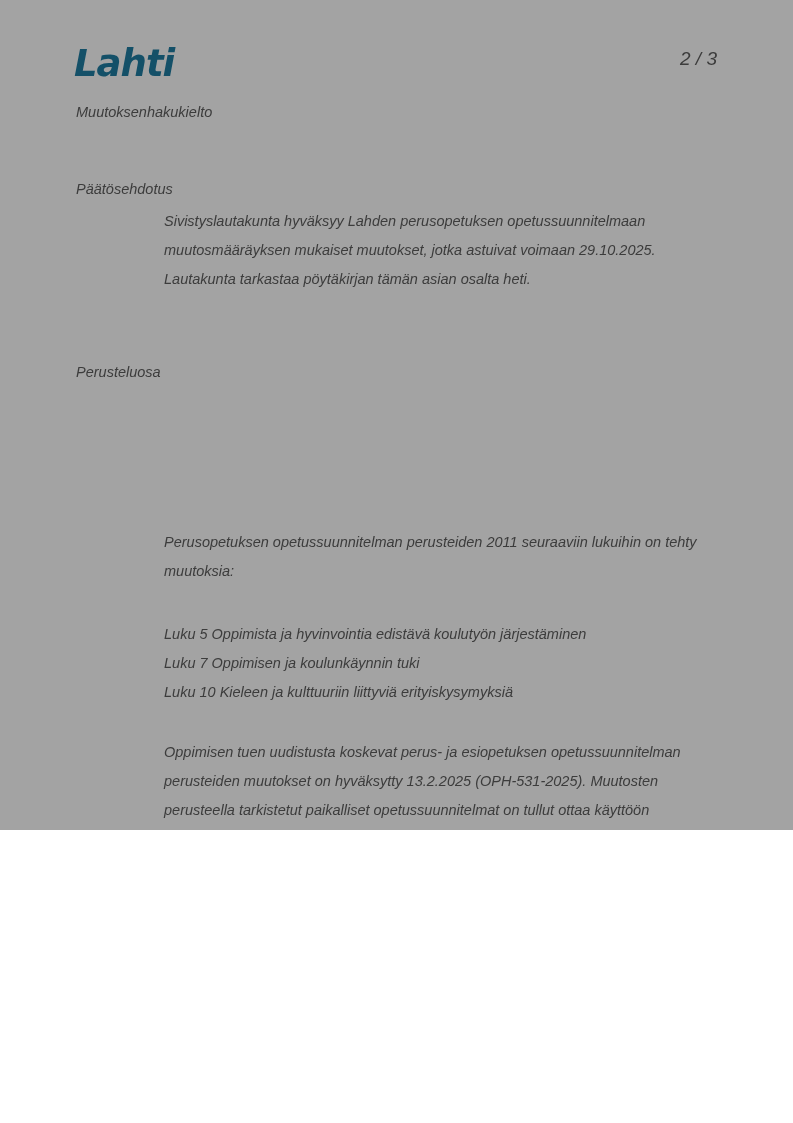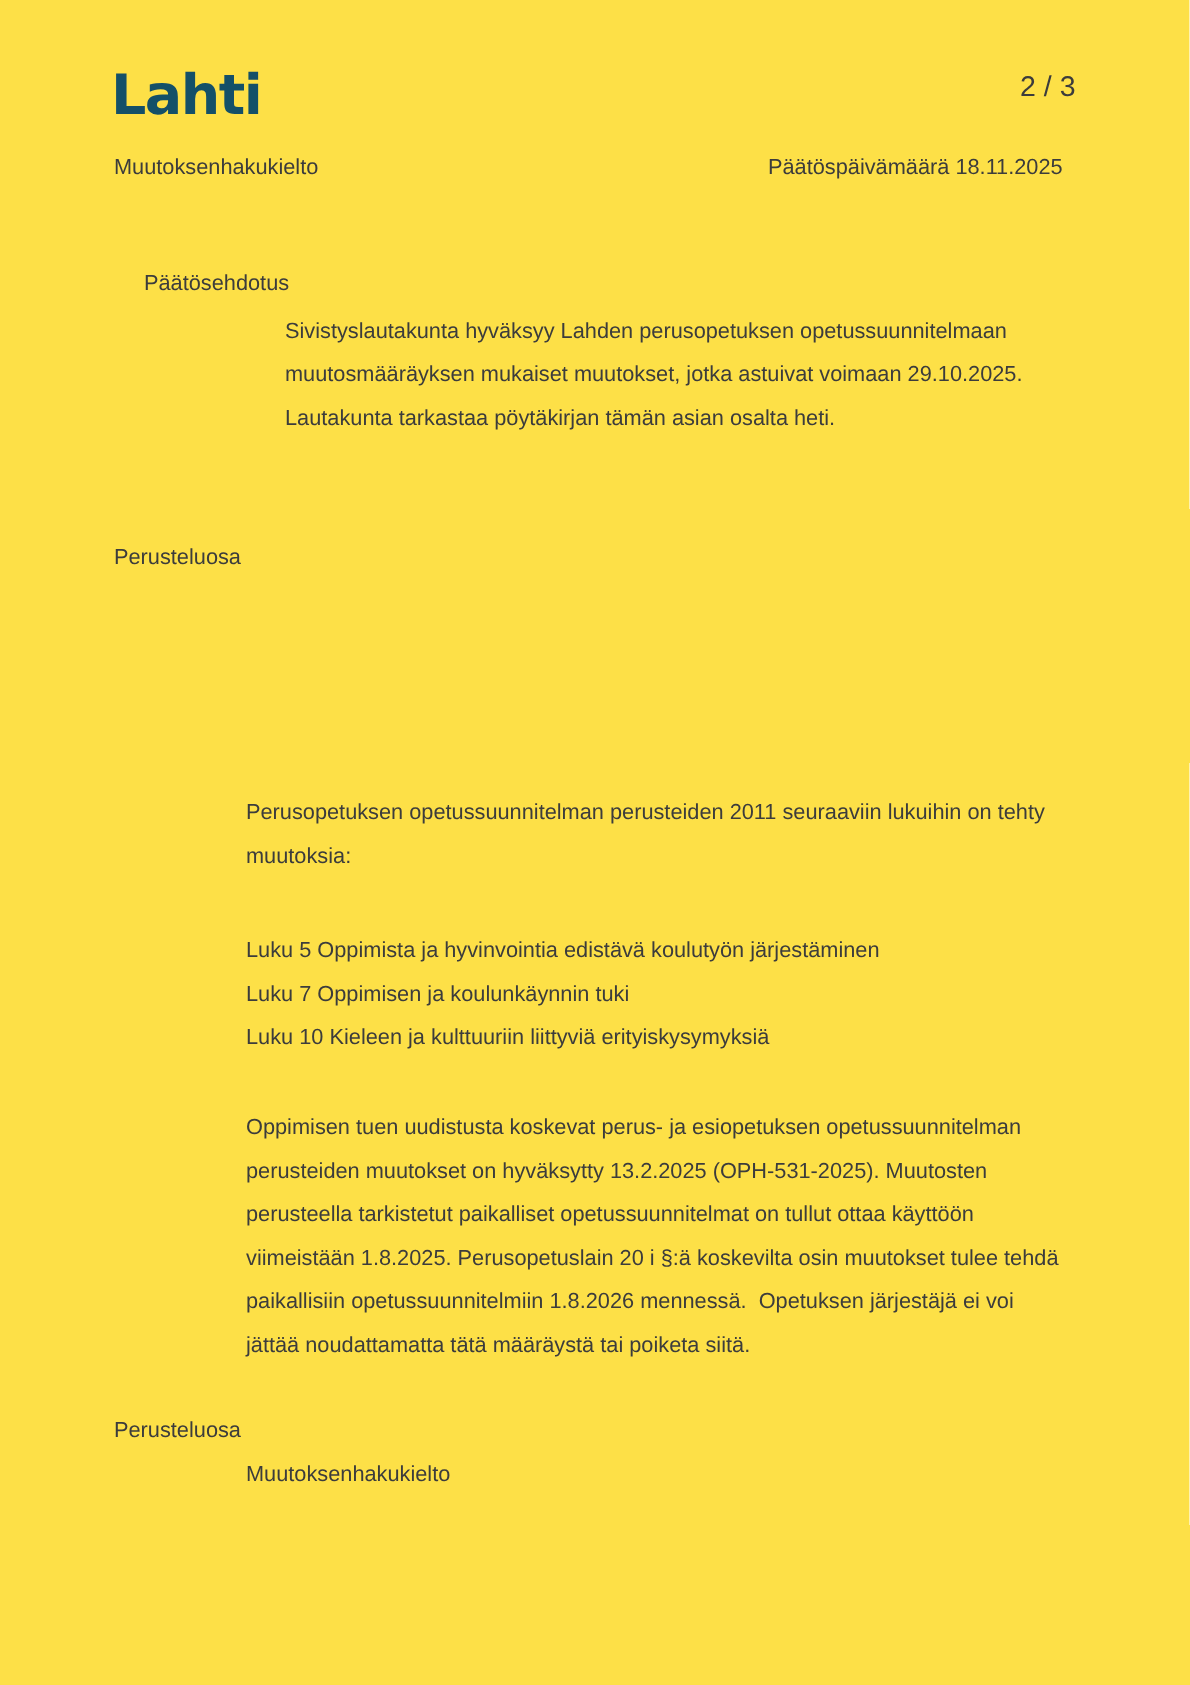--- a/index.html
+++ b/index.html
@@ -3,25 +3,26 @@
 <meta charset="utf-8">
 <style>
   html, body {
     margin: 0;
     padding: 0;
     background: #ffffff;
   }
   .page {
     position: relative;
     width: 793px;
-    height: 1123px;
-    background: #fde047;
+    height: 830px;
+    background: #a3a3a3;
     font-family: "Liberation Sans", sans-serif;
     color: #3c3c3c;
     overflow: hidden;
+    font-style: italic;
   }
   .abs { position: absolute; }
 
   .logo {
     top: 42px;
     left: 74px;
     font-family: "DejaVu Sans", sans-serif;
     font-weight: bold;
     font-size: 37px;
     line-height: 44px;
@@ -53,42 +54,41 @@
     font-weight: normal;
     line-height: 20px;
     margin: 0;
   }
   .para {
     left: 164px;
     font-size: 14.5px;
     line-height: 29px;
     white-space: pre;
   }
-  .h-paatosehdotus { top: 179px; margin-left: 20px; }
-  .p-paatosehdotus { top: 207px; margin-left: 26px; }
+  .h-paatosehdotus { top: 179px; }
+  .p-paatosehdotus { top: 207px; }
   .h-perusteluosa  { top: 362px; }
   .p-perusteluosa-1 { top: 412px; }
   .p-perusteluosa-2 { top: 528px; }
   .p-perusteluosa-list { top: 620px; }
   .p-perusteluosa-3 { top: 738px; }
   .h-muutoksenhaku { top: 944px; }
   .p-muutoksenhaku { top: 969px; }
 </style>
 </head>
 <body>
 
 <div class="page">
 
   <div class="abs logo">Lahti</div>
 
   <div class="abs page-number">2 / 3</div>
 
   <div class="abs committee">Muutoksenhakukielto</div>
 
-  <div class="abs decision-date">Päätöspäivämäärä 18.11.2025</div>
 
   <h2 class="abs sec-heading h-paatosehdotus">Päätösehdotus</h2>
 
   <div class="abs para p-paatosehdotus">Sivistyslautakunta hyväksyy Lahden perusopetuksen opetussuunnitelmaan
 muutosmääräyksen mukaiset muutokset, jotka astuivat voimaan 29.10.2025.
 Lautakunta tarkastaa pöytäkirjan tämän asian osalta heti.</div>
 
   <h2 class="abs sec-heading h-perusteluosa">Perusteluosa</h2>
 
 

